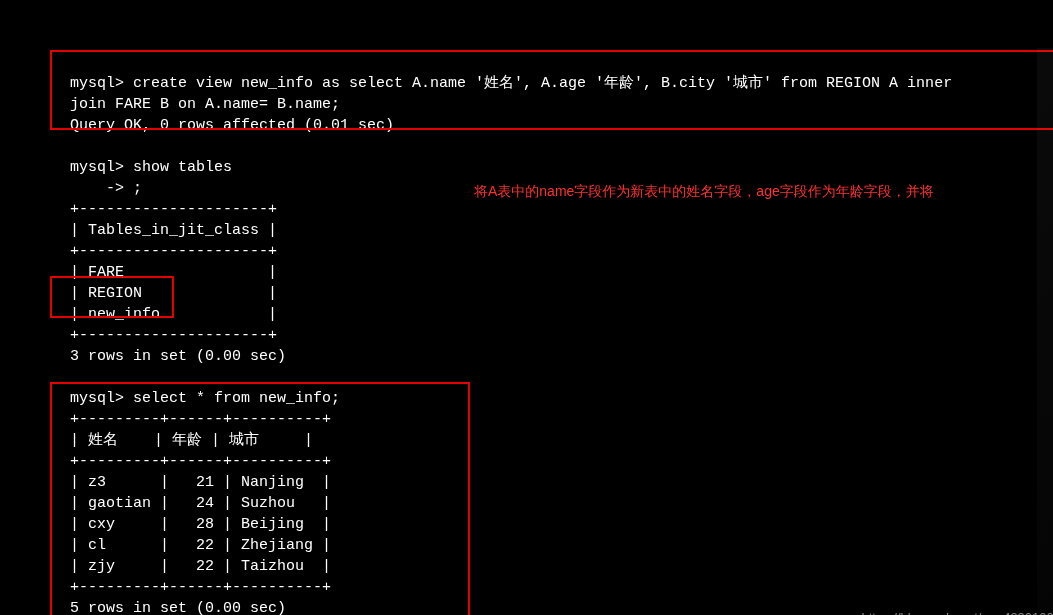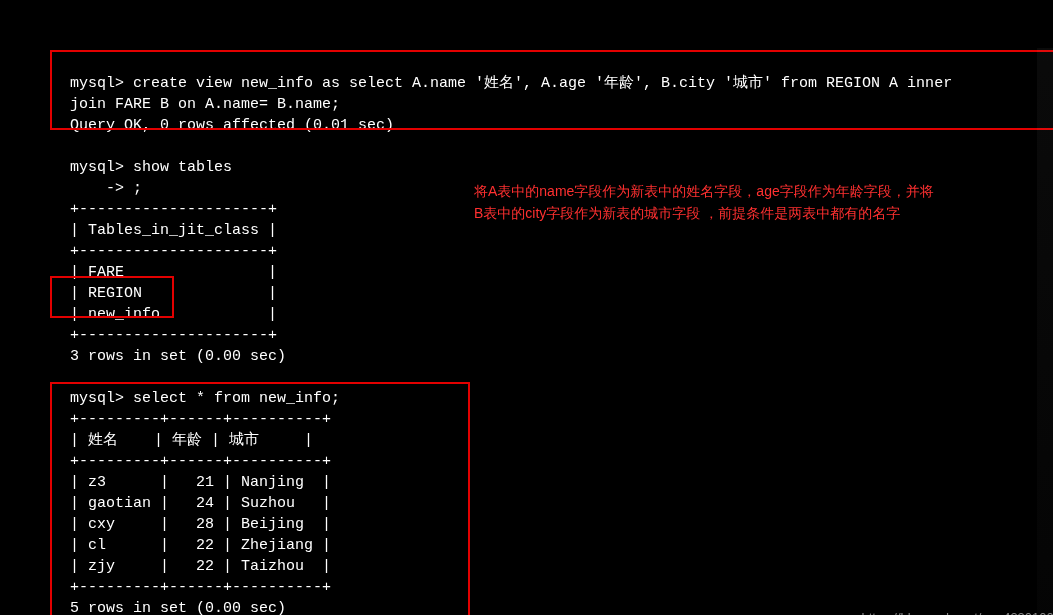--- a/index.html
+++ b/index.html
@@ -117,18 +117,17 @@
 
 <span>mysql&gt; </span><span class="cursor"></span>
 </div>
 
 <div class="box-red box-top"></div>
 <div class="box-red box-newinfo"></div>
 <div class="box-red box-select"></div>
 
 <div class="annotation annot1">
   <span>将A表中的name字段作为新表中的姓名字段，age字段作为年龄字段，并将</span><br>
-  <span>B表中的city字段作为新表的城市字段 ，前提条件是两表中都有的名字</span>
 </div>
 
 <div class="watermark">https://blog.csdn.net/qq_43301008</div>
 
 <div class="sidebar-artifact"></div>
 
 </body></html>

